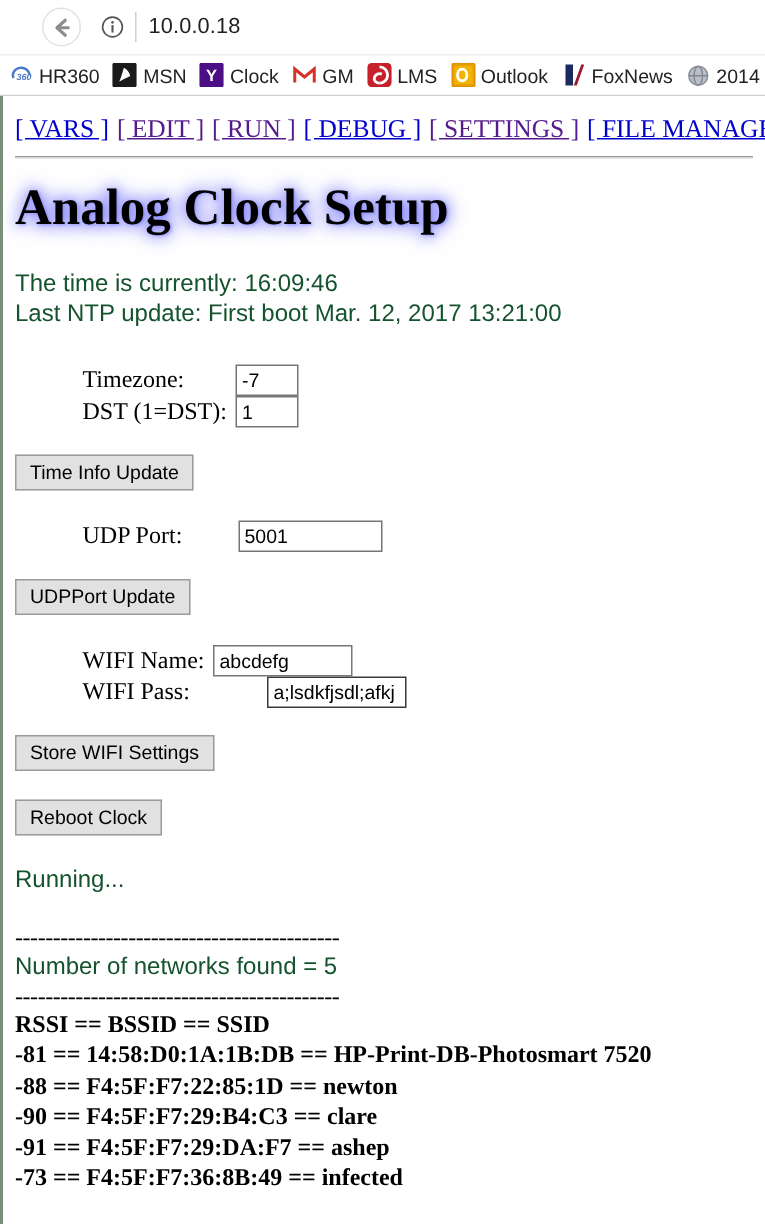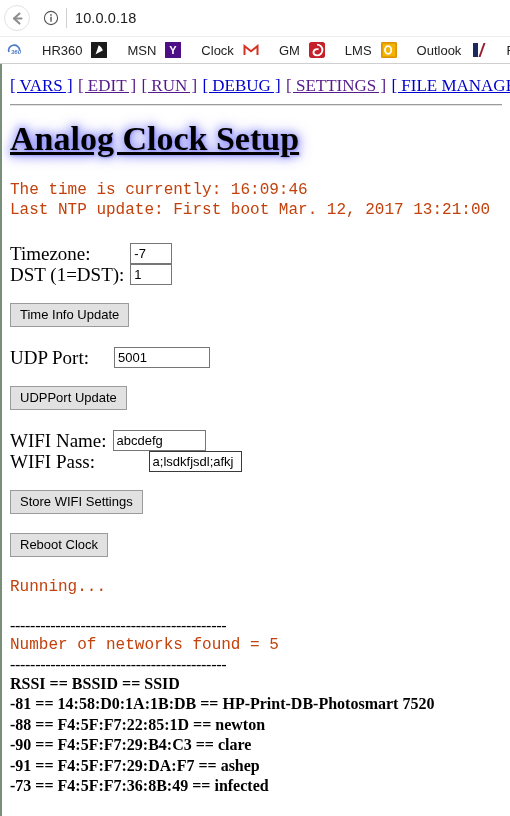--- a/index.html
+++ b/index.html
@@ -14,21 +14,21 @@
   
   .browser-chrome {
     width: 510px;
     background: #ffffff;
     border-bottom: 1px solid #cfcfcf;
   }
   .toolbar {
     height: 36px;
     display: flex;
     align-items: center;
-    padding: 0 0;
+    padding: 0 24px;
     background: #ffffff;
   }
   .nav-back {
     width: 26px; height: 26px;
     border-radius: 50%;
     border: 1px solid #e2e2e2;
     display: flex; align-items: center; justify-content: center;
     margin-left: 4px;
     flex: 0 0 auto;
   }
@@ -62,21 +62,20 @@
     background: #ffffff;
     border-top: 1px solid #eeeeee;
     overflow: hidden;
     white-space: nowrap;
   }
   .bookmark {
     display: flex;
     align-items: center;
     margin-right: 9px;
     flex: 0 0 auto;
-    gap: 16px;
   }
   .bm-icon {
     width: 16px; height: 16px;
     margin-right: 4px;
     display: flex; align-items: center; justify-content: center;
     font-size: 10px;
     font-weight: bold;
     color: #fff;
     border-radius: 1px;
     overflow: hidden;
@@ -138,48 +137,48 @@
 
   
   .page-title {
     font-family: "Liberation Serif", serif;
     font-size: 34px;
     font-weight: bold;
     color: #000000;
     margin: 14px 0 22px 0;
     line-height: 1.1;
     text-shadow: 0 0 9px #8a8aff, 0 0 14px #7070f0, 1px 1px 2px #b0b0ff;
-    text-decoration: underline;
   }
 
   
   .ptext {
-    font-family: Liberation Mono, monospace;
+    font-family: Liberation Sans, sans-serif;
     font-size: 16px;
     line-height: 1.28;
-    color: #c2410c;
+    color: #14532d;
     margin: 0;
   }
   .block-gap { height: 22px; }
 
   
   .form-grid {
     display: inline-grid;
     grid-template-columns: auto auto;
     align-items: center;
     row-gap: 0;
     column-gap: 0;
   }
   .form-label {
     font-family: "Liberation Serif", serif;
-    font-size: 19px;
+    font-size: 16px;
     color: #000;
     padding-right: 6px;
     white-space: nowrap;
     line-height: 21px;
+    margin-left: 45px;
   }
   input.txt {
     font-family: "Liberation Sans", sans-serif;
     font-size: 13px;
     color: #000;
     border: 1px solid #767676;
     background: #ffffff;
     padding: 1px 3px;
     height: 21px;
     outline: none;

